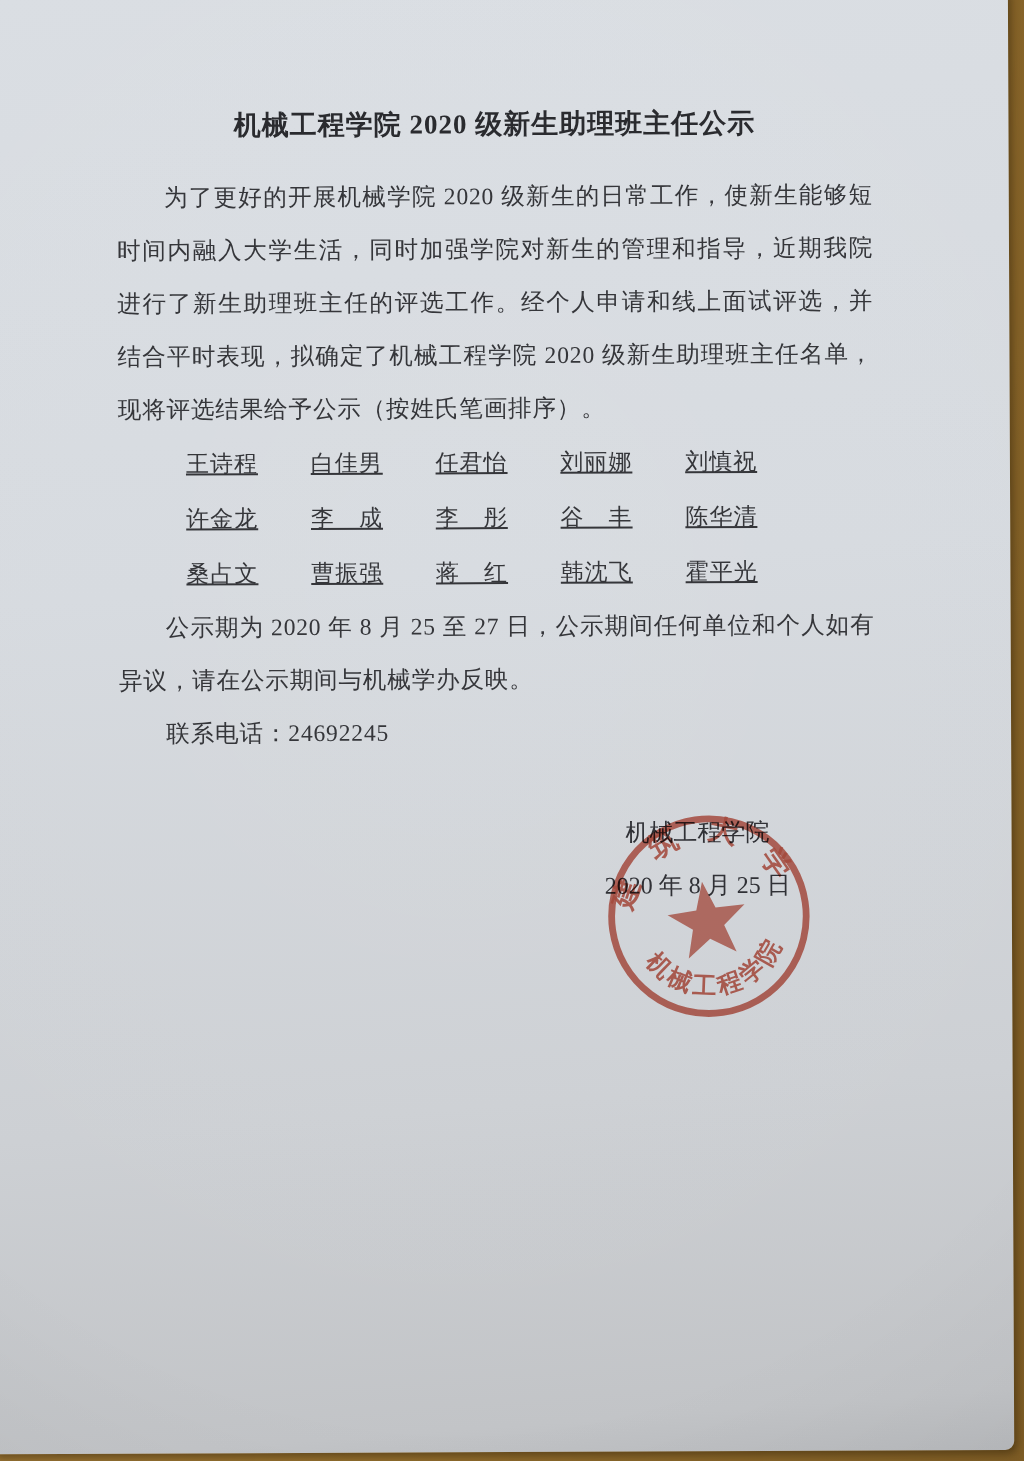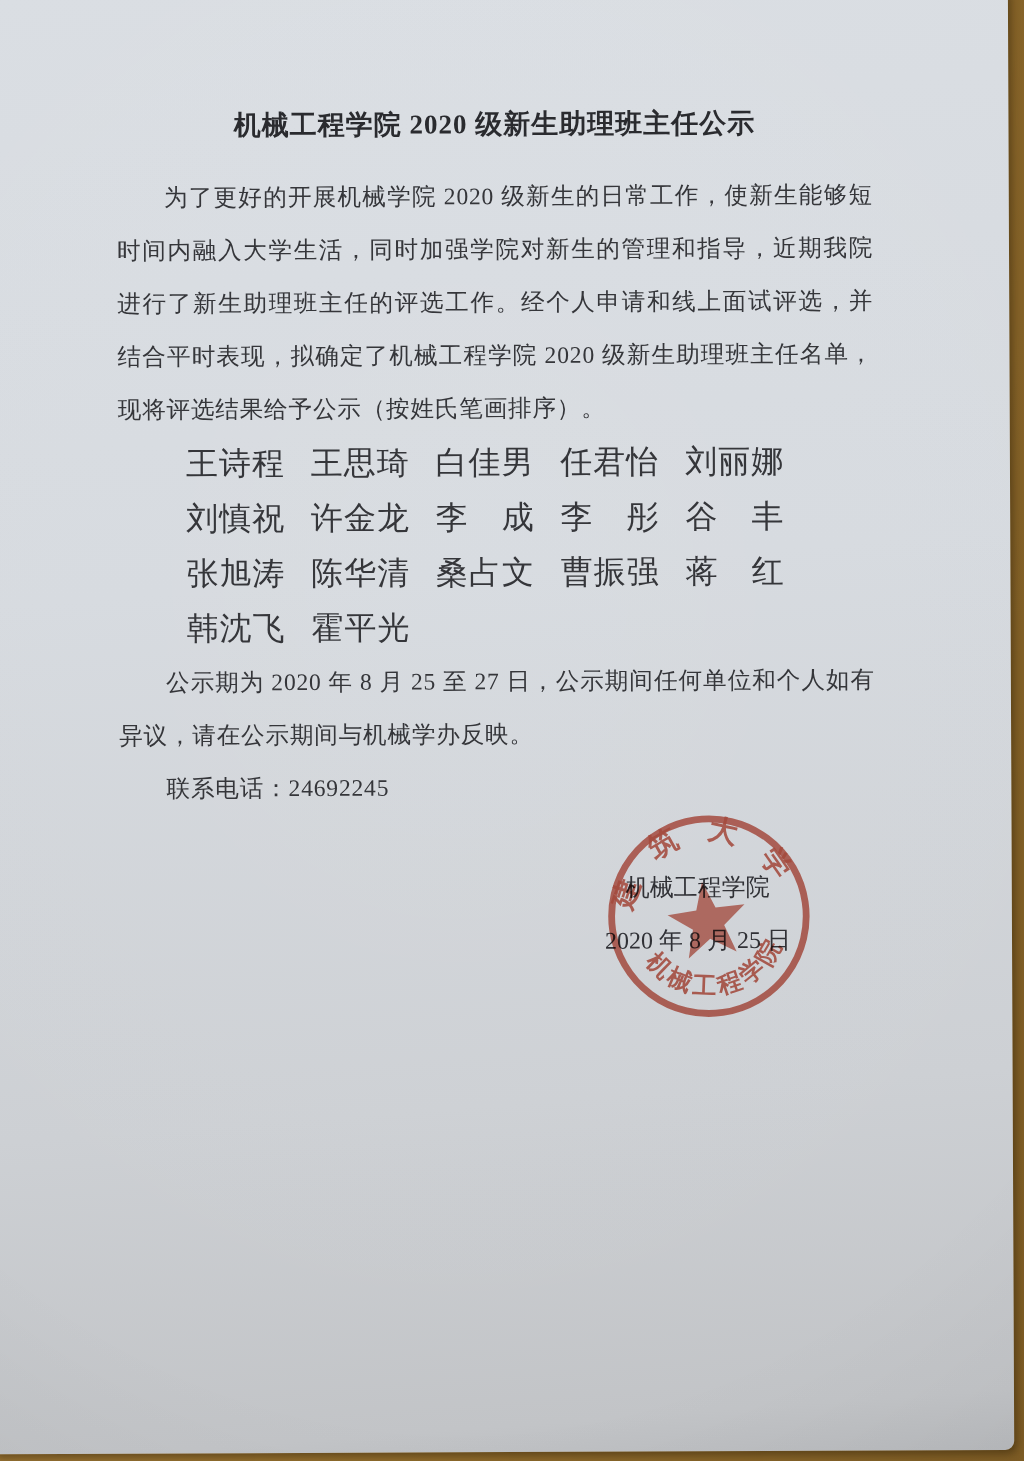--- a/index.html
+++ b/index.html
@@ -22,49 +22,47 @@
   .content{position:absolute;left:130px;top:0;width:756px;color:#35363a;z-index:2;}
   .title{
     margin:112px 0 0;font-size:27px;line-height:40px;font-weight:bold;
     text-align:center;color:#2a2b2f;letter-spacing:1px;
   }
   .body{margin:0;font-size:23.6px;line-height:53px;text-align:justify;letter-spacing:0.8px;}
   .p1{margin-top:26px;text-indent:2em;}
   .p2{text-indent:2em;}
   .contact{text-indent:2em;text-align:left;}
   .names{margin:0 0 0 68px;width:624px;display:grid;grid-template-columns:repeat(5,1fr);}
-  .names span{font-size:32px;line-height:55px;white-space:pre;letter-spacing:1px;}
+  .names span{font-size:23px;line-height:55px;white-space:pre;letter-spacing:1px;text-decoration:underline;}
   .sig{margin:48px 0 0 428px;width:300px;text-align:center;font-size:24px;line-height:53px;color:#303136;position:relative;z-index:2;}
   .stamp{
     position:absolute;left:612px;top:818px;width:214px;height:214px;
     transform:rotate(-8deg);mix-blend-mode:multiply;opacity:0.92;z-index:3;
   }
 </style>
 </head>
 <body>
 
 <div class="paper">
   <div class="content">
 
     <h1 class="title">机械工程学院 2020 级新生助理班主任公示</h1>
 
     <p class="body p1">为了更好的开展机械学院 2020 级新生的日常工作，使新生能够短时间内融入大学生活，同时加强学院对新生的管理和指导，近期我院进行了新生助理班主任的评选工作。经个人申请和线上面试评选，并结合平时表现，拟确定了机械工程学院 2020 级新生助理班主任名单，现将评选结果给予公示（按姓氏笔画排序）。</p>
 
     <div class="names">
       <span>王诗程</span>
-      <span>王思琦</span>
       <span>白佳男</span>
       <span>任君怡</span>
       <span>刘丽娜</span>
       <span>刘慎祝</span>
       <span>许金龙</span>
       <span>李　成</span>
       <span>李　彤</span>
       <span>谷　丰</span>
-      <span>张旭涛</span>
       <span>陈华清</span>
       <span>桑占文</span>
       <span>曹振强</span>
       <span>蒋　红</span>
       <span>韩沈飞</span>
       <span>霍平光</span>
     </div>
 
     <p class="body p2">公示期为 2020 年 8 月 25 至 27 日，公示期间任何单位和个人如有异议，请在公示期间与机械学办反映。</p>
 

